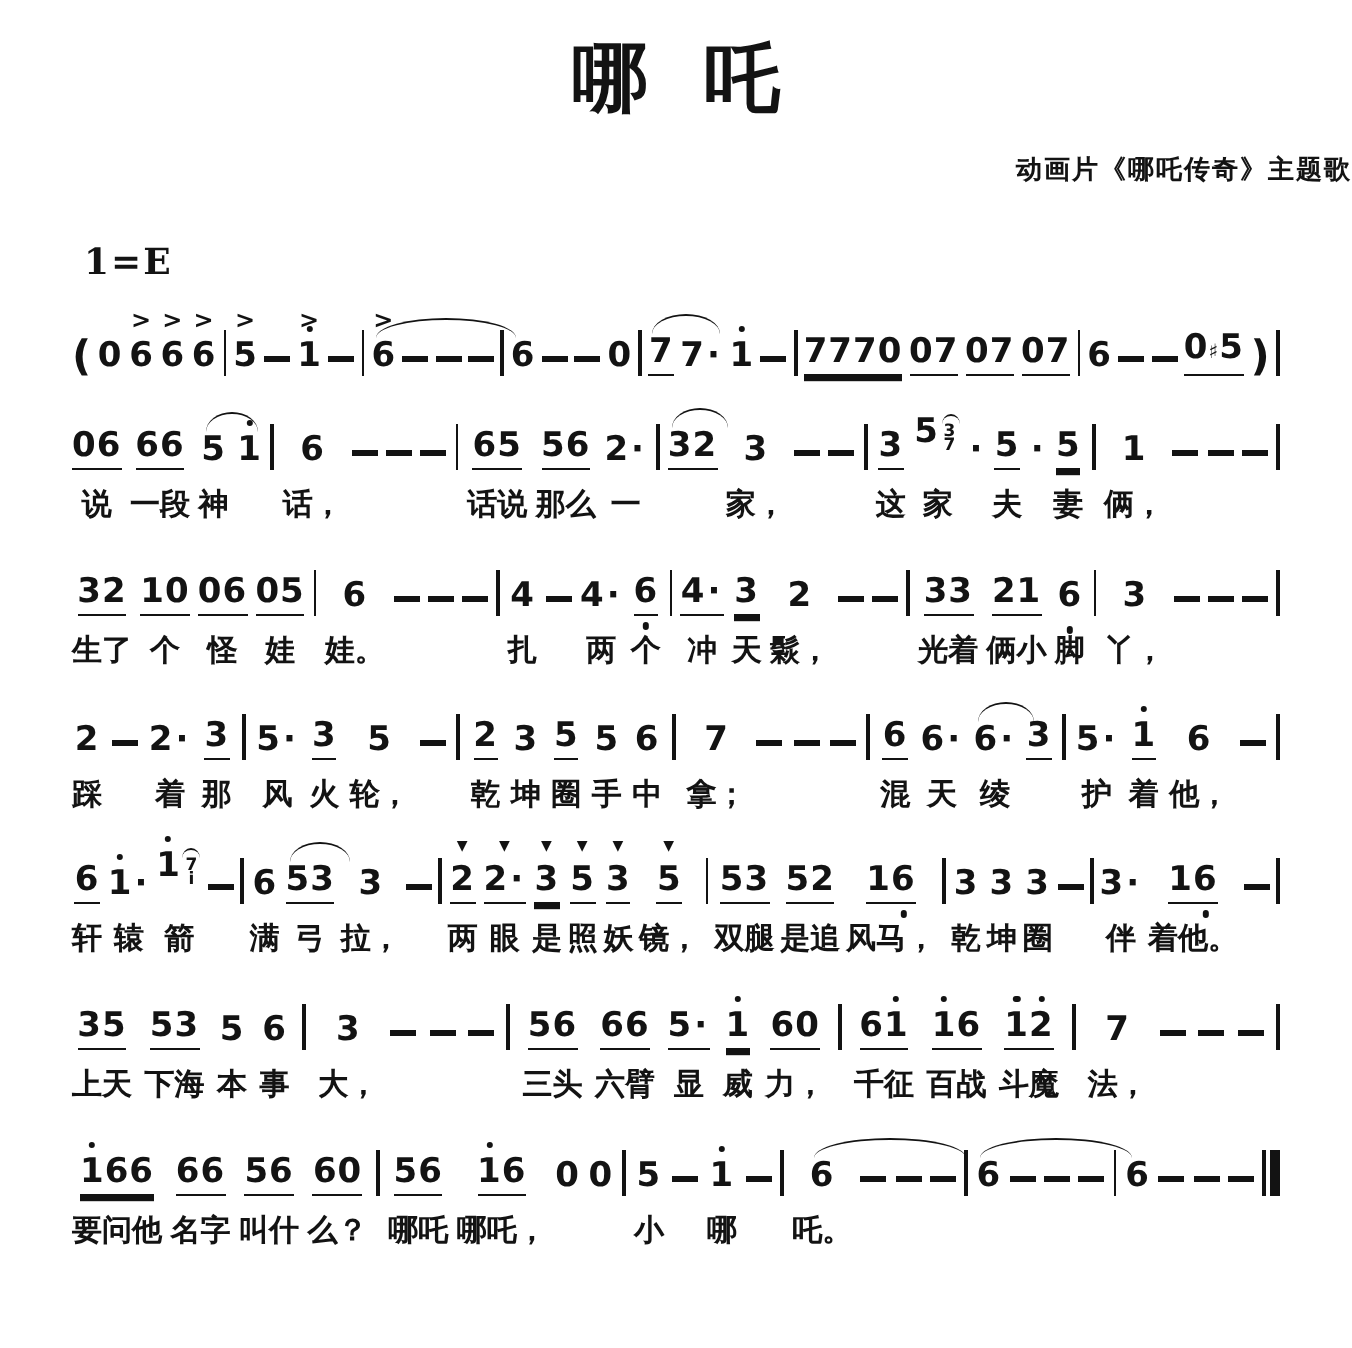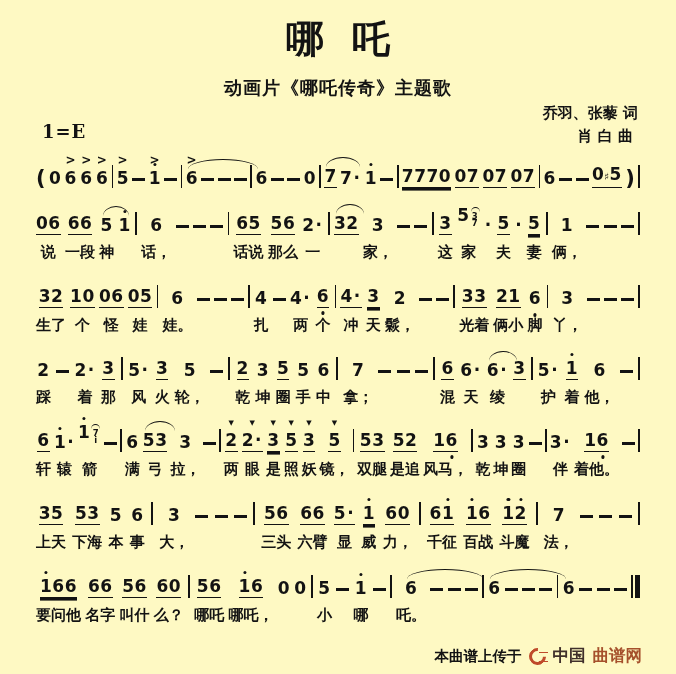--- a/index.html
+++ b/index.html
@@ -1,21 +1,21 @@
 <!DOCTYPE html>
 <html><head>
 <meta charset="utf-8">
 <style>
   html,body{margin:0;padding:0;background:#e8e8e8}
-  .page{position:relative;width:676px;height:674px;background:#fef9c3;color:#131313;
+  .page{position:relative;width:676px;height:674px;background:#ffffff;color:#131313;
         font-family:"DejaVu Sans",sans-serif;overflow:hidden;margin:0 auto}
   .title{position:absolute;top:14px;left:0;width:100%;text-align:center;
          font-size:38px;font-weight:900;letter-spacing:28px;text-indent:28px}
-  .subtitle{position:absolute;top:76px;left:0;width:100%;text-align:center;
-            font-size:18px;font-weight:700;letter-spacing:1px}
+  .subtitle{position:absolute;top:76px;left:0;width:100%;text-align:right;
+            font-size:13px;font-weight:700;letter-spacing:1px}
   .credits{position:absolute;top:102px;right:38px;text-align:right;
            font-size:15px;font-weight:700;line-height:23px}
   .credits .composer{margin-right:5px}
   .key{position:absolute;top:121px;left:42px;font-size:18px;font-weight:700;
        font-family:"DejaVu Serif",serif;letter-spacing:1px}
   
   .score-line{position:absolute;left:36px;width:604px;display:flex;
               justify-content:space-between;align-items:flex-start;flex-wrap:nowrap}
   .cell{display:flex;flex-direction:column;align-items:center}
   .nbox{height:30px;display:flex;align-items:flex-end;justify-content:center;
@@ -58,24 +58,20 @@
               border-top:1.8px solid #bf4a2a;border-bottom:1.8px solid #bf4a2a}
   .site-dark{color:#40302b;font-weight:900;font-size:16.5px}
   .site-red{color:#a5502b;font-weight:900;font-size:16.5px}
 </style>
 </head>
 <body>
 
 <div class="page">
   <div class="title">哪吒</div>
   <div class="subtitle">动画片《哪吒传奇》主题歌</div>
-  <div class="credits">
-    <div>乔羽、张藜 词</div>
-    <div class="composer">肖 白 曲</div>
-  </div>
   <div class="key">1=E</div>
 
   <div>
       <div class="score-line" style="top: 158px;">
         <div class="cell">
           <div class="nbox">
             <span class="par">(</span>
           </div>
         </div>
         <div class="cell">
@@ -1640,22 +1636,13 @@
             <span class="barF">
               <span class="bar"></span>
               <span class="barT"></span>
             </span>
           </div>
           <div class="ly"></div>
         </div>
       </div>
     </div>
 
-  <div class="footer">
-    <span>本曲谱上传于</span>
-    <span class="logo">
-      <span class="logo-ring"></span>
-      <span class="logo-lines"></span>
-    </span>
-    <span class="site-dark">中国</span>
-    <span class="site-red">曲谱网</span>
-  </div>
 </div>
 
 </body></html>

